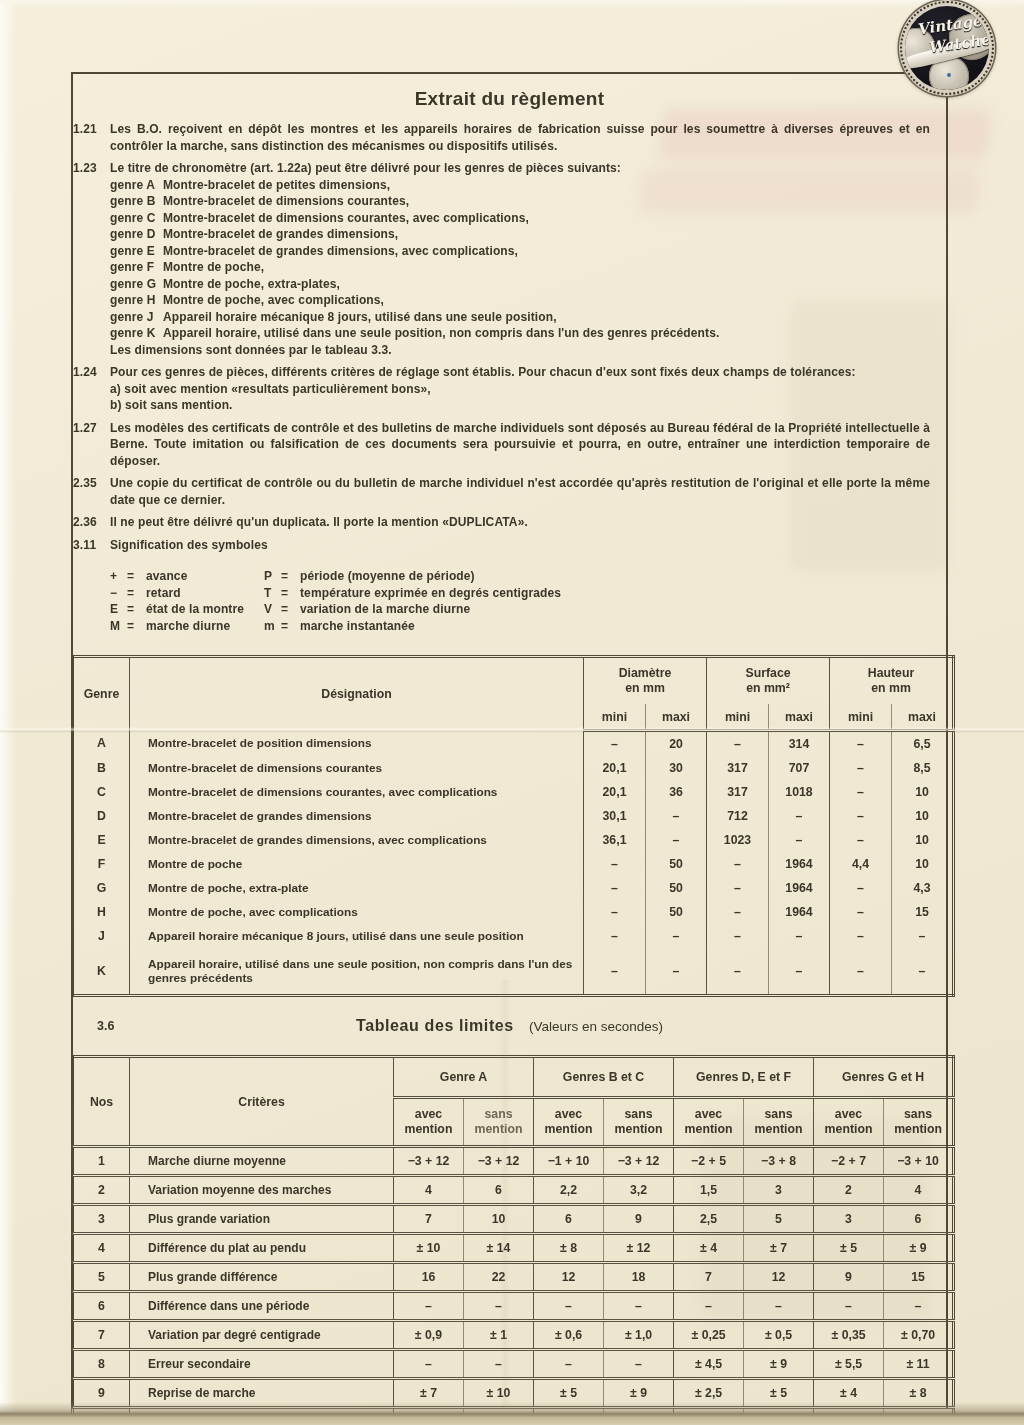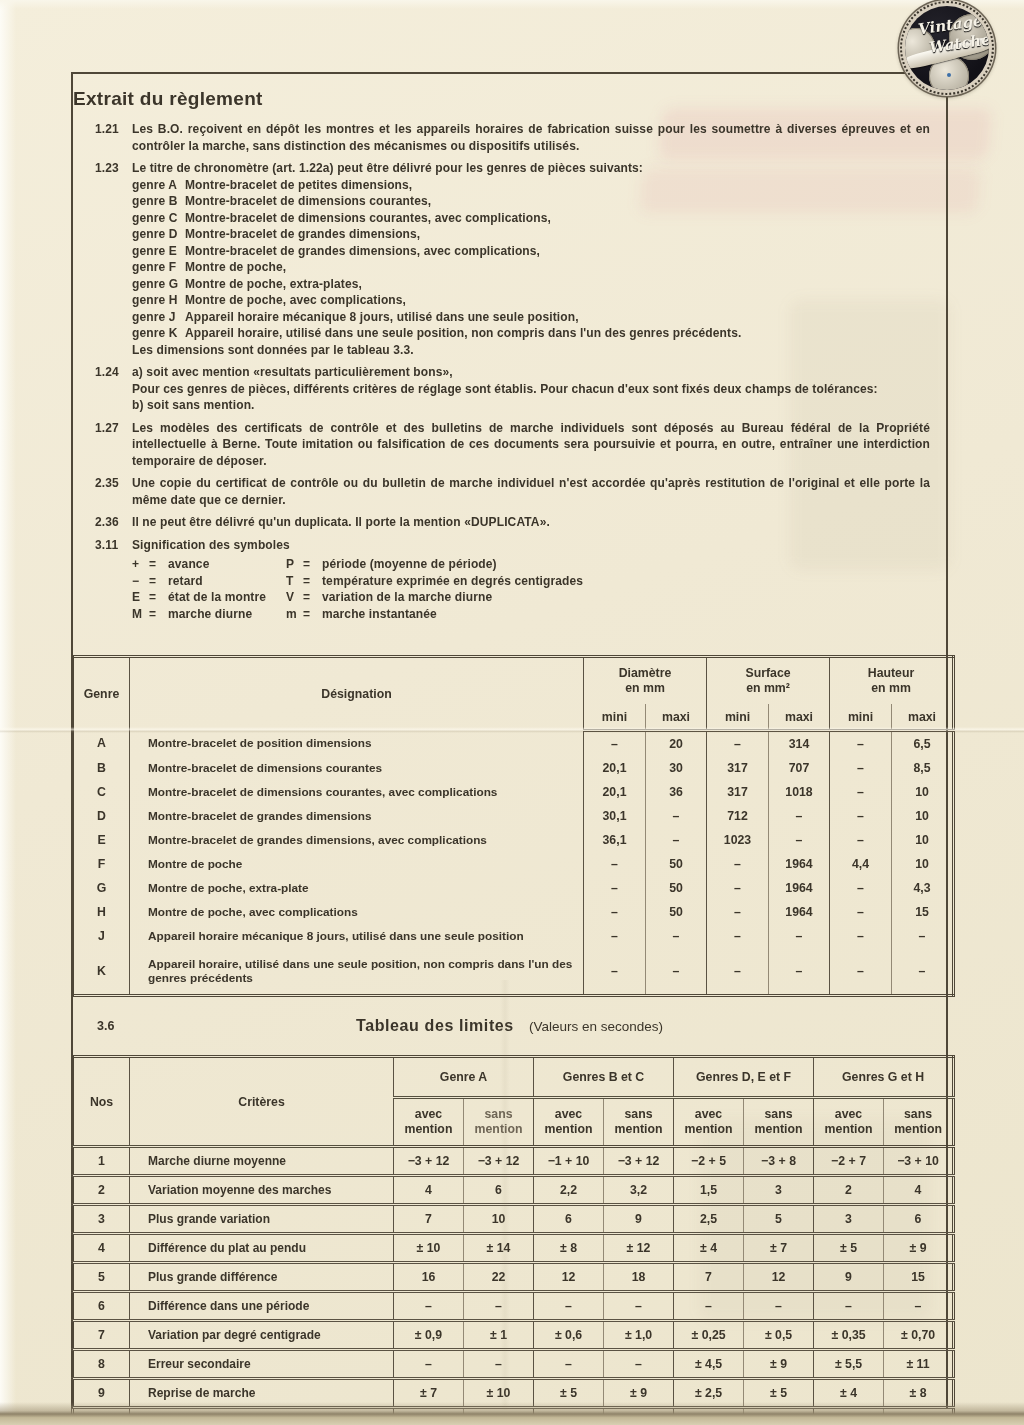--- a/index.html
+++ b/index.html
@@ -23,32 +23,32 @@
   .ghost{position:absolute;filter:blur(7px);border-radius:10px;pointer-events:none;}
   .g1{left:660px;top:108px;width:330px;height:52px;background:rgba(198,72,104,.09);transform:skew(-5deg);}
   .g2{left:640px;top:168px;width:340px;height:46px;background:rgba(198,72,104,.07);transform:skew(-4deg);}
   .g3{left:790px;top:300px;width:160px;height:270px;background:rgba(140,124,92,.06);}
   .g4{left:700px;top:1120px;width:230px;height:200px;background:rgba(140,124,92,.05);}
 
   
   .frame{position:absolute;left:71px;top:72px;width:877px;height:1336px;
     border:2px solid #4f4738;border-bottom:none;box-sizing:border-box;}
 
-  .doc-title{position:absolute;top:14px;left:0;width:100%;
+  .doc-title{position:absolute;top:14px;left:0;width:100%;text-align:center;
     font-size:19px;font-weight:700;letter-spacing:.3px;}
 
   .textblock{position:absolute;top:47px;left:0;right:0;font-size:12px;line-height:16.5px;font-weight:700;letter-spacing:.12px;}
   .section{display:flex;margin-bottom:6px;}
-  .sec-num{flex:0 0 37px;margin-left:22px;}
+  .sec-num{flex:0 0 37px;}
   .sec-body{flex:1;padding-right:16px;}
   .just{text-align:justify;}
   .genre-row{display:flex;}
   .genre-label{flex:0 0 53px;}
   .genre-text{flex:1;}
-  .sym-title{margin-bottom:3px;}
+  .sym-title{margin-bottom:15px;}
   .sym-cols{display:flex;}
   .sym-col1{flex:0 0 154px;}
   .sym-col2{flex:1;}
   .sym-row{display:flex;}
   .sym-s{flex:0 0 17px;}
   .sym-eq{flex:0 0 19px;}
 
   .sec-heading{position:absolute;left:0;width:100%;text-align:center;font-weight:700;}
   .h33{top:548px;font-size:16px;letter-spacing:.8px;}
   .h36{top:943px;font-size:16px;letter-spacing:.6px;}
@@ -158,22 +158,22 @@
     <span class="genre-text">Appareil horaire, utilisé dans une seule position, non compris dans l'un des genres précédents.</span>
   </div>
           </div>
         <div>Les dimensions sont données par le tableau 3.3.</div>
       </div>
     </div>
 
     <div class="section">
       <div class="sec-num">1.24</div>
       <div class="sec-body">
+        <div>Pour ces genres de pièces, différents critères de réglage sont établis. Pour chacun d'eux sont fixés deux champs de tolérances:</div>
         <div>a) soit avec mention «resultats particulièrement bons»,</div>
-        <div>Pour ces genres de pièces, différents critères de réglage sont établis. Pour chacun d'eux sont fixés deux champs de tolérances:</div>
         <div>b) soit sans mention.</div>
       </div>
     </div>
 
     <div class="section">
       <div class="sec-num">1.27</div>
       <div class="sec-body just">Les modèles des certificats de contrôle et des bulletins de marche individuels sont déposés au Bureau fédéral de la Propriété intellectuelle à Berne. Toute imitation ou falsification de ces documents sera poursuivie et pourra, en outre, entraîner une interdiction temporaire de déposer.</div>
     </div>
 
     <div class="section">

